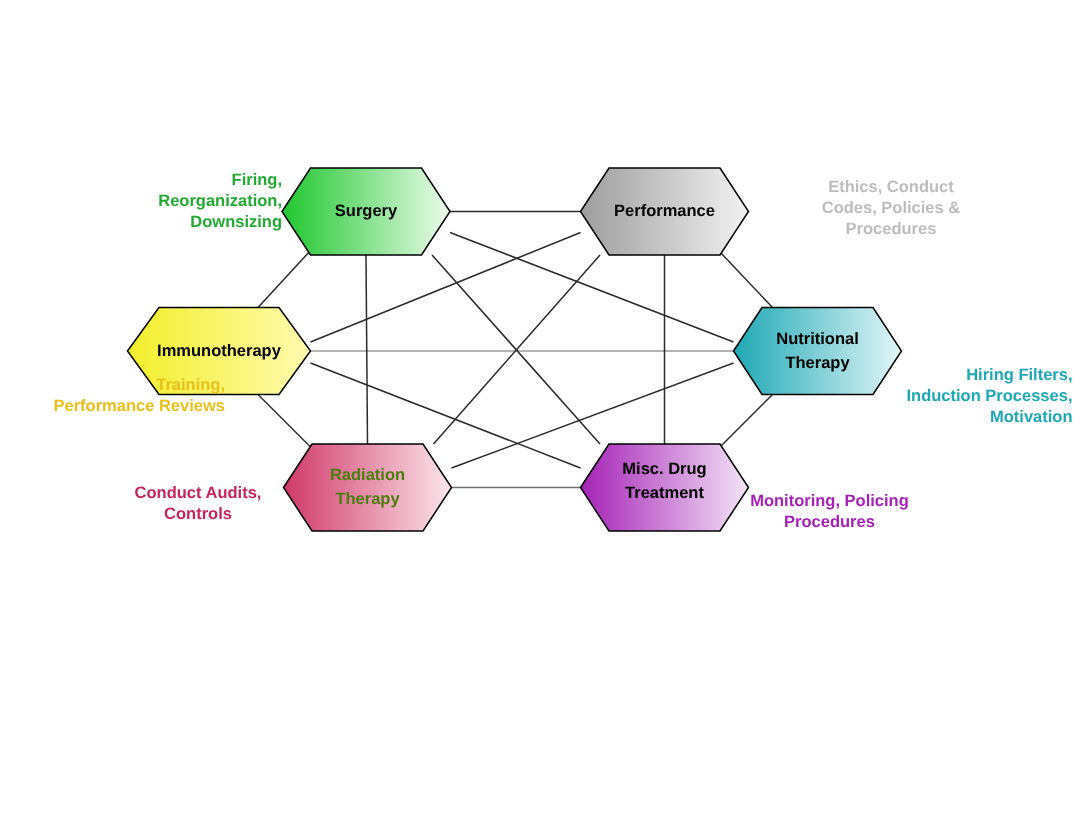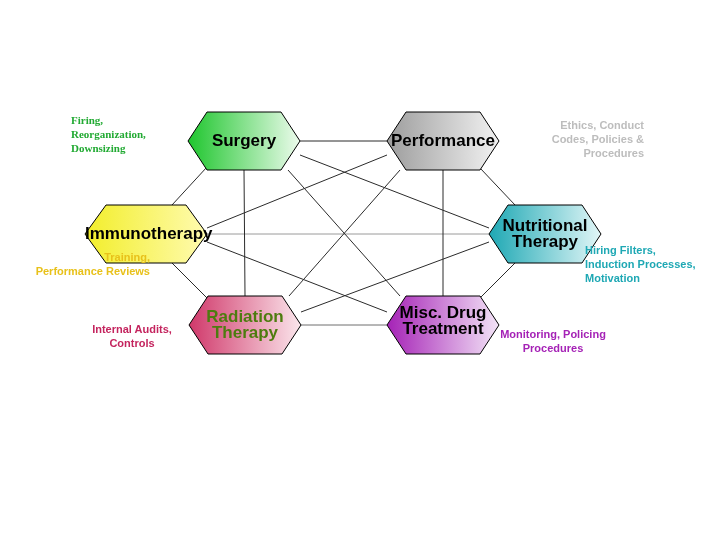--- a/index.html
+++ b/index.html
@@ -24,21 +24,21 @@
   .diagram-svg {
     position: absolute;
     left: 0; top: 0;
     width: 715px;
     height: 554px;
   }
   .node-label {
     position: absolute;
     text-align: center;
     font-family: "Liberation Sans", sans-serif;
-    font-size: 17px;
+    font-size: 11px;
     font-weight: bold;
     color: #000000;
     line-height: 16px;
     pointer-events: none;
     white-space: pre-line;
   }
   .annot {
     position: absolute;
     text-align: center;
     font-family: "Liberation Sans", sans-serif;
@@ -110,29 +110,29 @@
       <div class="node-label" style="left: 387px; top: 133px; width: 112px; color: rgb(0, 0, 0);">Performance</div>
       <div class="node-label" style="left: 85px; top: 226px; width: 122px; color: rgb(0, 0, 0);">Immunotherapy</div>
       <div class="node-label" style="left: 489px; top: 218px; width: 112px; color: rgb(0, 0, 0);">Nutritional
 Therapy</div>
       <div class="node-label" style="left: 189px; top: 309px; width: 112px; color: #4d7c0f;">Radiation
 Therapy</div>
       <div class="node-label" style="left: 387px; top: 305px; width: 112px; color: rgb(0, 0, 0);">Misc. Drug
 Treatment</div>
     </div>
   <div id="annots-layer">
-      <div class="annot" style="left: 71px; top: 113px; width: 130px; color: rgb(34, 170, 51); text-align: left; font-family: Liberation Serif, serif;">Firing,
+      <div class="annot" style="left: 58px; top: 113px; width: 130px; color: rgb(34, 170, 51); text-align: right;">Firing,
 Reorganization,
 Downsizing</div>
-      <div class="annot" style="left: 504px; top: 118px; width: 140px; color: rgb(189, 189, 189); text-align: right;">Ethics, Conduct
+      <div class="annot" style="left: 524px; top: 118px; width: 140px; color: rgb(189, 189, 189); text-align: center;">Ethics, Conduct
 Codes, Policies &amp;
 Procedures</div>
       <div class="annot" style="left: 0px; top: 250px; width: 150px; color: rgb(232, 193, 26); text-align: right;">Training,
 Performance Reviews</div>
-      <div class="annot" style="left: 585px; top: 243px; width: 130px; color: rgb(30, 168, 180); text-align: left;">Hiring Filters,
+      <div class="annot" style="left: 585px; top: 243px; width: 130px; color: rgb(30, 168, 180); text-align: right;">Hiring Filters,
 Induction Processes,
 Motivation</div>
-      <div class="annot" style="left: 68px; top: 322px; width: 128px; color: rgb(196, 36, 94); text-align: center;">Internal Audits,
+      <div class="annot" style="left: 68px; top: 322px; width: 128px; color: rgb(196, 36, 94); text-align: center;">Conduct Audits,
 Controls</div>
       <div class="annot" style="left: 483px; top: 327px; width: 140px; color: rgb(165, 34, 182); text-align: center;">Monitoring, Policing
 Procedures</div>
     </div>
 </div>
 
 </body></html>

